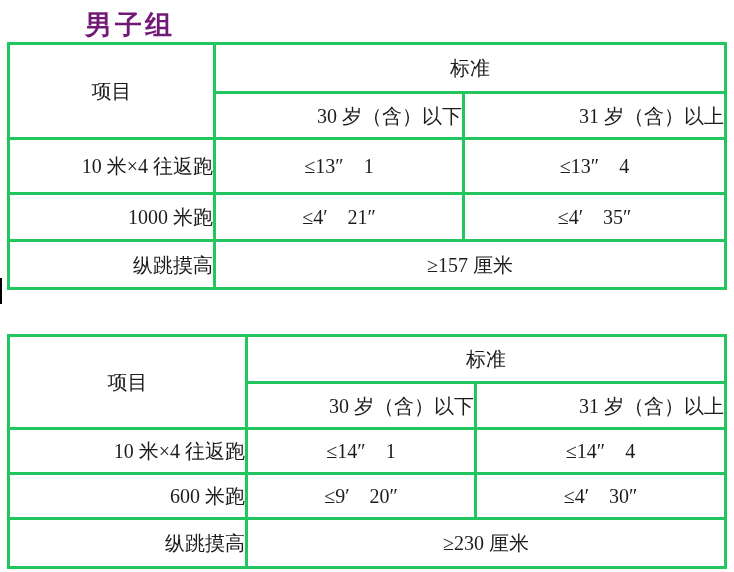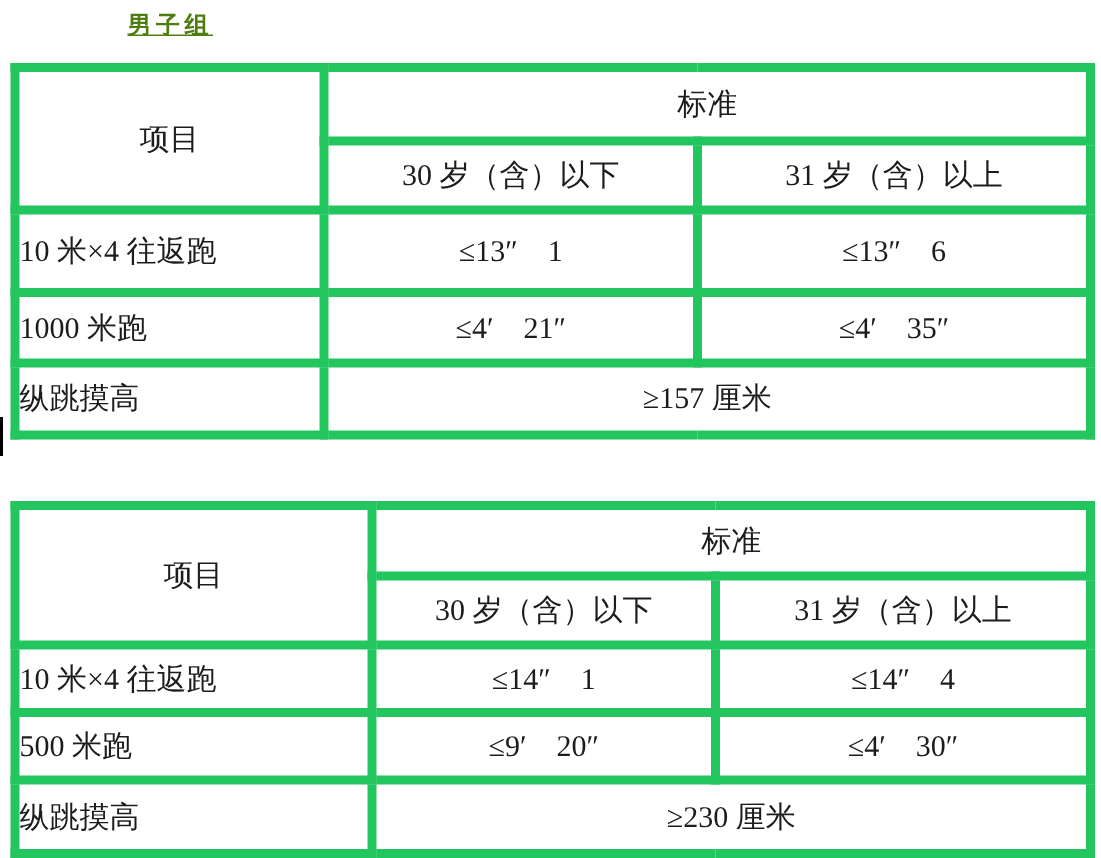--- a/index.html
+++ b/index.html
@@ -9,51 +9,50 @@
     background: #ffffff;
     color: #1c1c1c;
     font-family: "Liberation Serif", "DejaVu Serif", serif;
     overflow: hidden;
   }
   .page { position: relative; width: 734px; height: 572px; background: #ffffff; }
 
   .group-title {
     position: absolute;
     margin: 0;
-    font-size: 16px;
+    font-size: 27px;
     font-weight: 700;
     letter-spacing: 3px;
-    color: #4d7c0f;
+    color: #701a75;
     white-space: nowrap;
-    text-decoration: underline;
   }
   .title-men   { left: 85px; top: 7px; }
   .title-women { left: 85px; top: 300px; }
 
   table.std-table {
     position: absolute;
     border-collapse: collapse;
     table-layout: fixed;
     background: #ffffff;
   }
   .table-men   { left: 7px; top: 42px; }
   .table-women { left: 7px; top: 334px; }
 
   table.std-table td {
-    border: 6px solid #22c55e;
+    border: 3px solid #22c55e;
     font-size: 20px;
     line-height: 1.2;
     vertical-align: middle;
     padding: 0;
     overflow: hidden;
     white-space: nowrap;
   }
   td.cell-center { text-align: center; }
-  td.cell-left   { text-align: left; padding-left: 7px; }
-  td.cell-age    { text-align: center; padding-left: 9px; }
+  td.cell-left   { text-align: right; padding-left: 7px; }
+  td.cell-age    { text-align: right; padding-left: 9px; }
 
   .edge-artifact {
     position: absolute;
     left: 0; top: 278;
     top: 278px;
     width: 2px; height: 26px;
     background: #000000;
   }
 </style>
 </head>
@@ -74,21 +73,21 @@
         <td rowspan="2" class="cell-center">项目</td>
         <td colspan="2" class="cell-center">标准</td>
       </tr>
       <tr style="height:46px">
         <td class="cell-age">30 岁（含）以下</td>
         <td class="cell-age">31 岁（含）以上</td>
       </tr>
       <tr style="height:55px">
         <td class="cell-left">10 米×4 往返跑</td>
         <td class="cell-center">≤13″ 1</td>
-        <td class="cell-center">≤13″ 6</td>
+        <td class="cell-center">≤13″ 4</td>
       </tr>
       <tr style="height:47px">
         <td class="cell-left">1000 米跑</td>
         <td class="cell-center">≤4′ 21″</td>
         <td class="cell-center">≤4′ 35″</td>
       </tr>
       <tr style="height:48px">
         <td class="cell-left">纵跳摸高</td>
         <td colspan="2" class="cell-center">≥157 厘米</td>
       </tr>
@@ -110,21 +109,21 @@
       <tr style="height:46px">
         <td class="cell-age">30 岁（含）以下</td>
         <td class="cell-age">31 岁（含）以上</td>
       </tr>
       <tr style="height:45px">
         <td class="cell-left">10 米×4 往返跑</td>
         <td class="cell-center">≤14″ 1</td>
         <td class="cell-center">≤14″ 4</td>
       </tr>
       <tr style="height:45px">
-        <td class="cell-left">500 米跑</td>
+        <td class="cell-left">600 米跑</td>
         <td class="cell-center">≤9′ 20″</td>
         <td class="cell-center">≤4′ 30″</td>
       </tr>
       <tr style="height:49px">
         <td class="cell-left">纵跳摸高</td>
         <td colspan="2" class="cell-center">≥230 厘米</td>
       </tr>
     </tbody>
   </table>
 

